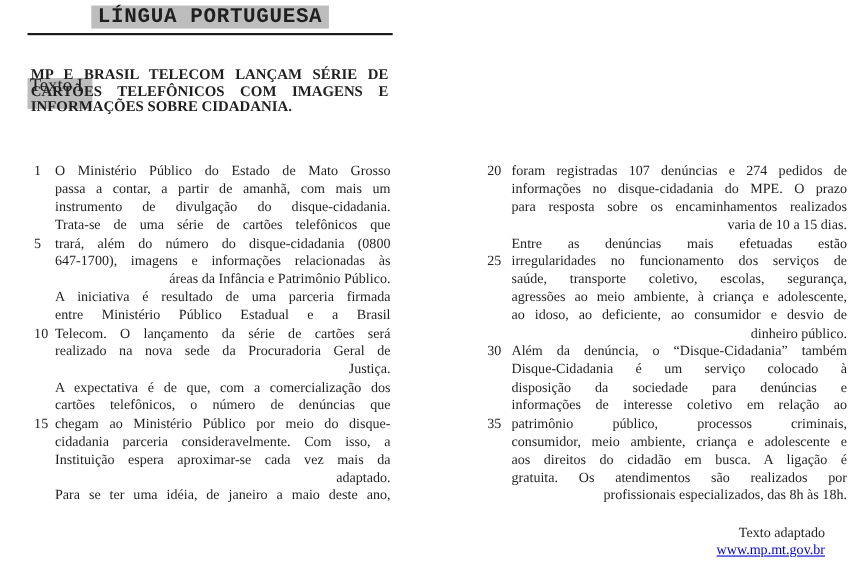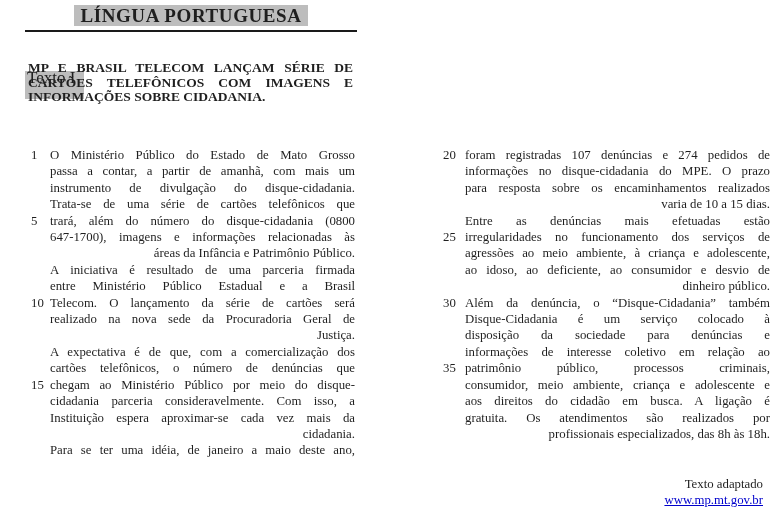--- a/index.html
+++ b/index.html
@@ -24,20 +24,21 @@
   }
   .title-band .hl-bg {
     display: inline-block;
     background: var(--highlight);
     font-weight: bold;
     font-size: 19px;
     line-height: 21px;
     letter-spacing: 0.6px;
     padding: 0 6px;
     white-space: nowrap;
+    font-family: Liberation Mono, monospace;
   }
   .rule {
     position: absolute; left: 25px; top: 30px;
     width: 332px; height: 2px; background: #1a1a1a;
   }
   .texto-label {
     position: absolute; left: 25px; top: 32px;
     background: var(--highlight);
     font-size: 17px; line-height: 14px;
     padding: 0 9px 14px 2px;
@@ -56,21 +57,21 @@
   .col-left  { left: 31px;  width: 324px; }
   .col-right { left: 443px; width: 327px; }
   .row { display: flex; align-items: baseline; }
   .col-left  .num { flex: 0 0 19px; }
   .col-right .num { flex: 0 0 22px; }
   .txt { flex: 1 1 auto; min-width: 0; }
   .txt.just { text-align: justify; text-align-last: justify; }
   .txt.last { text-align: right; }
 
   .footer {
-    position: absolute; left: 458px; top: 476px; width: 305px;
+    position: absolute; left: 445px; top: 476px; width: 305px;
     font-size: 12.8px; line-height: 16.4px;
     text-align: right;
   }
   .footer a {
     color: var(--link);
     font-weight: normal;
     text-decoration: underline;
     cursor: pointer;
   }
 </style>
@@ -157,21 +158,21 @@
       <div class="row">
         <div class="num"></div>
         <div class="txt just">cidadania parceria consideravelmente. Com isso, a</div>
       </div>
       <div class="row">
         <div class="num"></div>
         <div class="txt just">Instituição espera aproximar-se cada vez mais da</div>
       </div>
       <div class="row">
         <div class="num"></div>
-        <div class="txt last">cidadania.</div>
+        <div class="txt last">adaptado.</div>
       </div>
       <div class="row">
         <div class="num"></div>
         <div class="txt just">Para se ter uma idéia, de janeiro a maio deste ano,</div>
       </div>
     </div>
 
   <div class="col col-right" id="col-right">
       <div class="row">
         <div class="num">20</div>
@@ -189,20 +190,24 @@
         <div class="num"></div>
         <div class="txt last">varia de 10 a 15 dias.</div>
       </div>
       <div class="row">
         <div class="num"></div>
         <div class="txt just">Entre as denúncias mais efetuadas estão</div>
       </div>
       <div class="row">
         <div class="num">25</div>
         <div class="txt just">irregularidades no funcionamento dos serviços de</div>
+      </div>
+      <div class="row">
+        <div class="num"></div>
+        <div class="txt just">saúde, transporte coletivo, escolas, segurança,</div>
       </div>
       <div class="row">
         <div class="num"></div>
         <div class="txt just">agressões ao meio ambiente, à criança e adolescente,</div>
       </div>
       <div class="row">
         <div class="num"></div>
         <div class="txt just">ao idoso, ao deficiente, ao consumidor e desvio de</div>
       </div>
       <div class="row">

